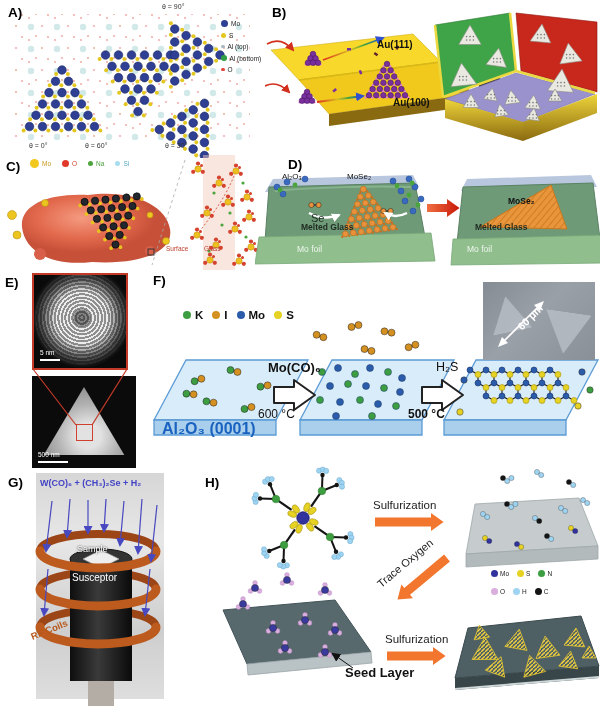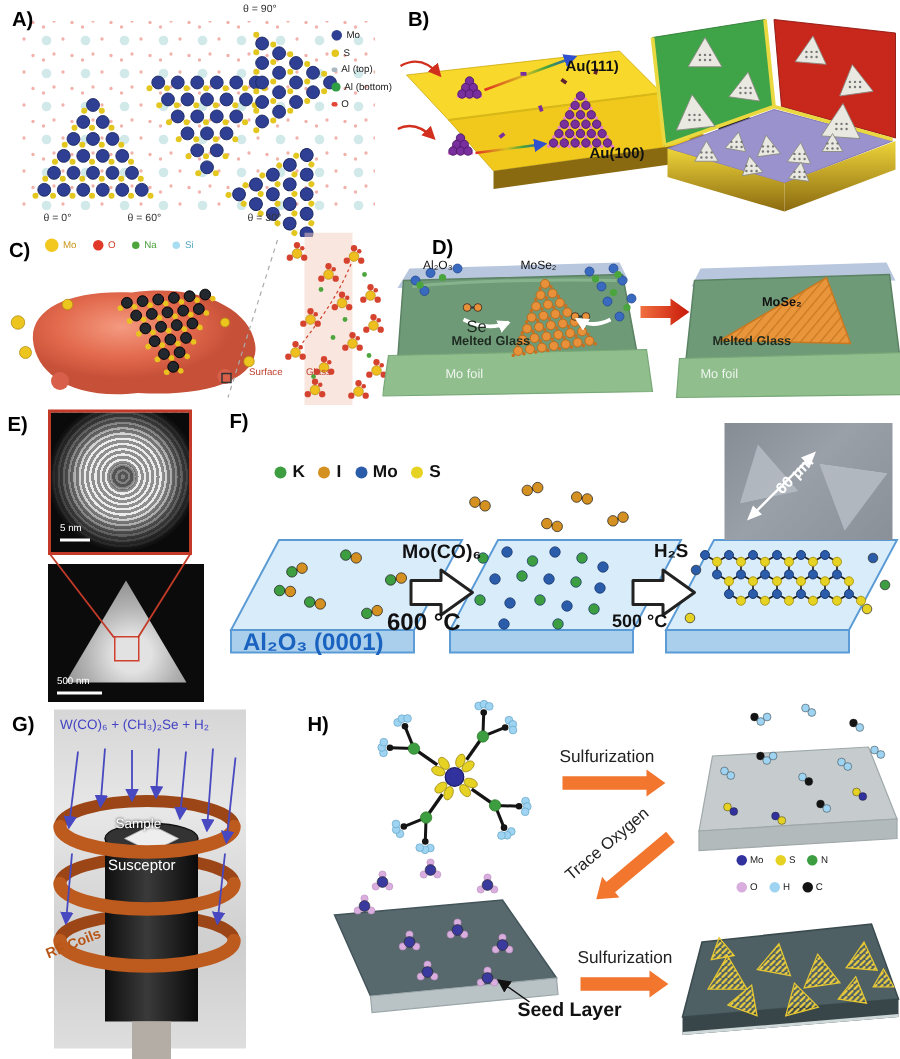--- a/index.html
+++ b/index.html
@@ -962,22 +962,22 @@
           <span class="dot" style="width: 8px; height: 8px; background: rgb(42, 92, 170);"></span>
           <span>Mo</span>
         </span>
       <span class="legItem">
           <span class="dot" style="width: 8px; height: 8px; background: rgb(230, 210, 35);"></span>
           <span>S</span>
         </span>
     </div>
     <span class="t" style="left:12px;top:153px;font-size:16px;font-weight:bold;color:#1a62c0">Al₂O₃ (0001)</span>
     <span class="t" style="left:118px;top:93px;font-size:13px;font-weight:bold">Mo(CO)₆</span>
-    <span class="t" style="left:108px;top:140px;font-size:16px;font-weight:bold">600 °C</span>
-    <span class="t" style="left:286px;top:93px;font-size:12.5px;font-weight:bold">H₂S</span>
+    <span class="t" style="left:108px;top:140px;font-size:12px;font-weight:normal">600 °C</span>
+    <span class="t" style="left:286px;top:93px;font-size:12.5px;font-weight:normal">H₂S</span>
     <span class="t" style="left:258px;top:140px;font-size:12px;font-weight:bold">500 °C</span>
     <div class="inset">
       <div class="ins-tri" style="left:6px;top:14px;width:40px;height:36px;clip-path:polygon(50% 0,0 100%,100% 100%);transform:rotate(-12deg)"></div>
       <div class="ins-tri" style="left:60px;top:30px;width:46px;height:42px;clip-path:polygon(50% 100%,0 0,100% 0);transform:rotate(8deg)"></div>
       <svg width="112" height="78" style="position:absolute;left:0;top:0">
         <line x1="18" y1="62" x2="58" y2="22" stroke="#fff" stroke-width="1.6"></line>
         <polygon points="61,19 51,23 57,29" fill="#fff"></polygon>
         <polygon points="15,65 25,61 19,55" fill="#fff"></polygon>
       </svg>
       <span class="t" style="left:32px;top:30px;font-size:10.5px;font-weight:bold;color:#fff;transform:rotate(-45deg)">60 μm</span>
@@ -1011,21 +1011,21 @@
         <line x1="70" y1="34" x2="67" y2="72" stroke="#4848c0" stroke-width="1.2" marker-end="url(#mBg)"></line>
         <line x1="88" y1="35" x2="88" y2="68" stroke="#4848c0" stroke-width="1.2" marker-end="url(#mBg)"></line>
         <line x1="106" y1="34" x2="104" y2="66" stroke="#4848c0" stroke-width="1.2" marker-end="url(#mBg)"></line>
         <line x1="124" y1="36" x2="120" y2="80" stroke="#4848c0" stroke-width="1.2" marker-end="url(#mBg)"></line>
         <line x1="142" y1="34" x2="138" y2="88" stroke="#4848c0" stroke-width="1.2" marker-end="url(#mBg)"></line>
         <line x1="157" y1="40" x2="151" y2="96" stroke="#4848c0" stroke-width="1.2" marker-end="url(#mBg)"></line>
         <line x1="48" y1="104" x2="44" y2="150" stroke="#4848c0" stroke-width="1.2" marker-end="url(#mBg)"></line>
         <line x1="150" y1="104" x2="145" y2="150" stroke="#4848c0" stroke-width="1.2" marker-end="url(#mBg)"></line>
       </svg>
     <span class="t plab" style="left:8px;top:11px">G)</span>
-    <span class="t" style="left:40px;top:14px;font-size:9px;font-weight:normal;color:#4343c6">W(CO)₆ + (CH₃)₂Se + H₂</span>
+    <span class="t" style="left:40px;top:14px;font-size:9px;font-weight:bold;color:#4343c6">W(CO)₆ + (CH₃)₂Se + H₂</span>
     <span class="t" style="left:77px;top:80px;font-size:9px;color:#fff;text-shadow:0 0 2px #000">Sample</span>
     <span class="t" style="left:72px;top:108px;font-size:10px;color:#fff">Susceptor</span>
     <span class="t" style="left:30px;top:160px;font-size:9.5px;font-weight:bold;color:#b85618;transform:rotate(-22deg)">RF Coils</span>
   </div>
 
   <div class="panel" style="left:185px;top:460px;width:415px;height:246px">
     <svg id="svgH" width="415" height="246" viewBox="0 0 415 246">
         <defs>
           <pattern id="hatchY" width="4" height="4" patternUnits="userSpaceOnUse">
             <line x1="0" y1="4" x2="4" y2="0" stroke="#f0d040" stroke-width="1.4"></line>

